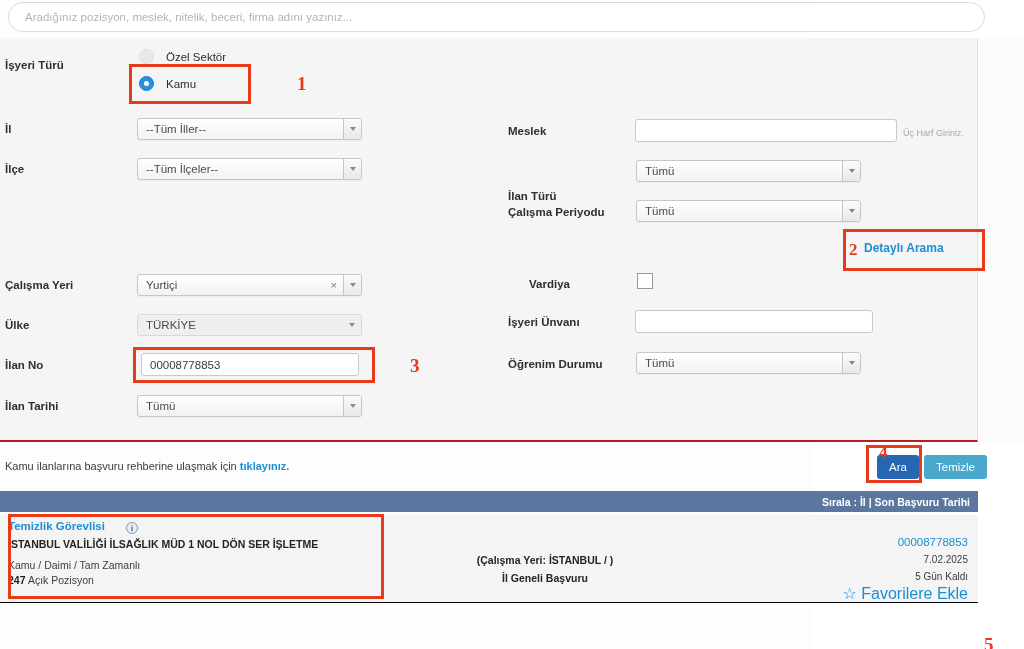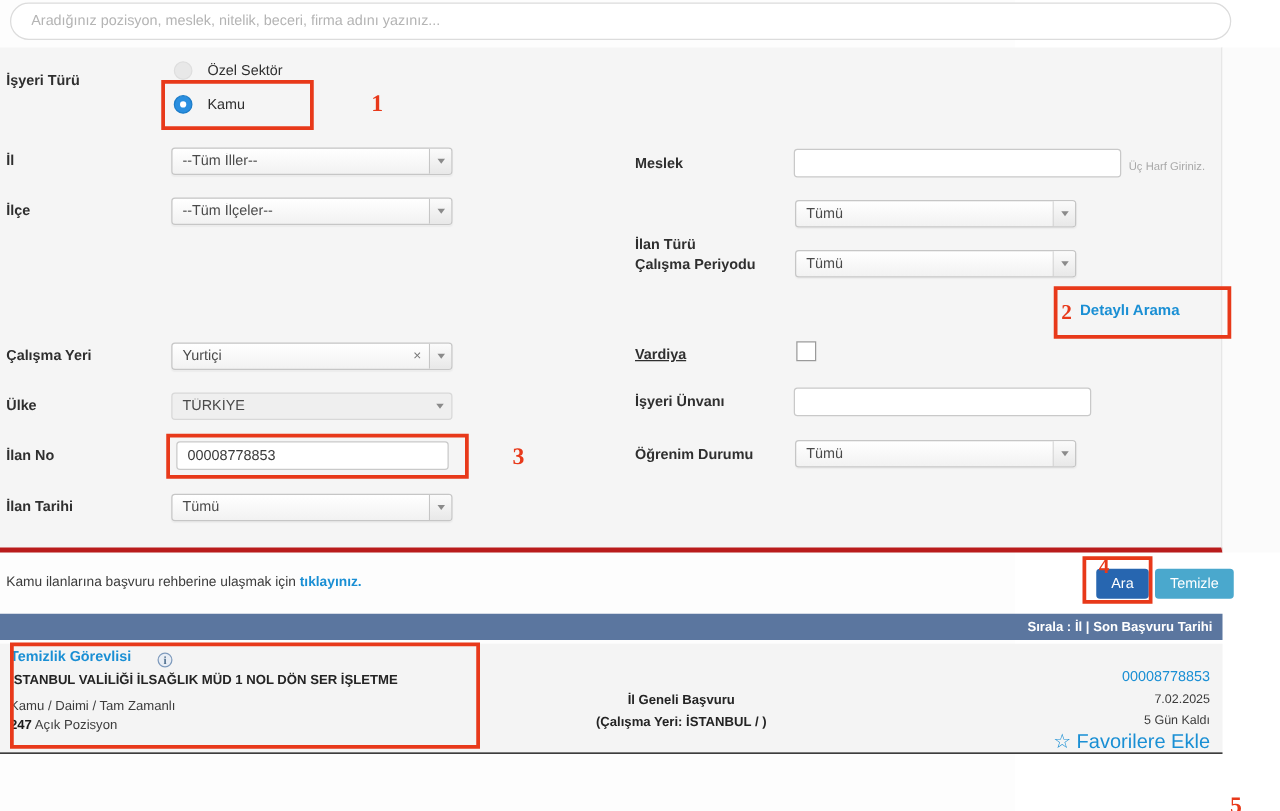--- a/index.html
+++ b/index.html
@@ -34,21 +34,21 @@
     outline: none;
   }
   .keyword-input::placeholder { color: #b4b4b4; }
 
   
   .form-panel {
     position: absolute; left: 0; top: 38px;
     width: 978px; height: 404px;
     background: #f5f5f5;
     border-right: 1px solid #e2e2e2;
-    border-bottom: 4px solid #b91c1c;
+    border-bottom: 2px solid #b91c1c;
   }
   .right-gutter {
     position: absolute; left: 978px; top: 38px;
     width: 46px; height: 404px;
     background: #fbfbfb;
   }
 
   .field-label {
     position: absolute;
     font-size: 11.5px;
@@ -376,21 +376,21 @@
     <div class="field-label" style="left:508px; top:168px;">Çalışma Periyodu</div>
     <div class="sel" style="left:636px; top:162px; width:225px;">
       <span class="val">Tümü</span>
       <span class="arrow-btn">
           <i></i>
         </span>
     </div>
 
     <div class="adv-link" style="left:864px; top:203px;">Detaylı Arama</div>
 
-    <div class="field-label" style="left:508px; top:240px;text-decoration:underline;">Vardiya</div>
+    <div class="field-label" style="left:529px; top:240px;">Vardiya</div>
     <div class="checkbox-sq" style="left:637px; top:235px;"></div>
 
     <div class="field-label" style="left:508px; top:278px;">İşyeri Ünvanı</div>
     <input class="txt" style="left: 635px; top: 272px; width: 238px;" value="">
 
     <div class="field-label" style="left:508px; top:320px;">Öğrenim Durumu</div>
     <div class="sel" style="left:636px; top:314px; width:225px;">
       <span class="val">Tümü</span>
       <span class="arrow-btn">
           <i></i>
@@ -416,22 +416,22 @@
     <div class="job-title">Temizlik Görevlisi</div>
     <div class="info-icon">i</div>
     <div class="employer">İSTANBUL VALİLİĞİ İLSAĞLIK MÜD 1 NOL DÖN SER İŞLETME</div>
     <div class="meta-line">Kamu / Daimi / Tam Zamanlı</div>
     <div class="positions">
       <b>247</b>
       <span>Açık Pozisyon</span>
     </div>
 
     <div class="center-col">
+      <div>(Çalışma Yeri: İSTANBUL / )</div>
       <div>İl Geneli Başvuru</div>
-      <div>(Çalışma Yeri: İSTANBUL / )</div>
     </div>
 
     <div class="right-col">
       <div class="ilan-no">00008778853</div>
       <div class="date">7.02.2025</div>
       <div class="days">5 Gün Kaldı</div>
       <div class="fav">
         <span>☆</span>
         <span>Favorilere Ekle</span>
       </div>

